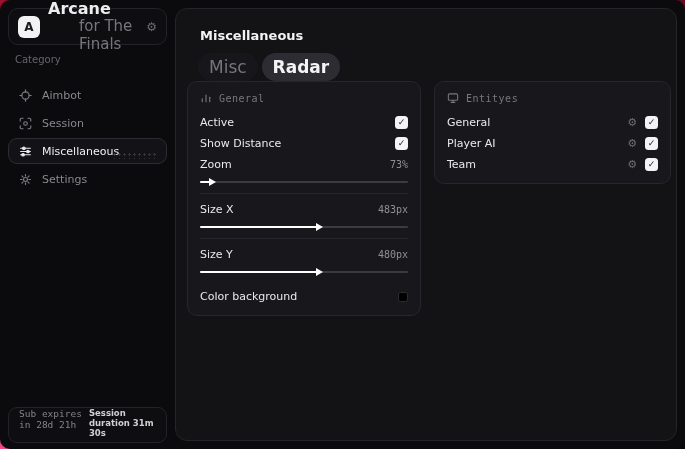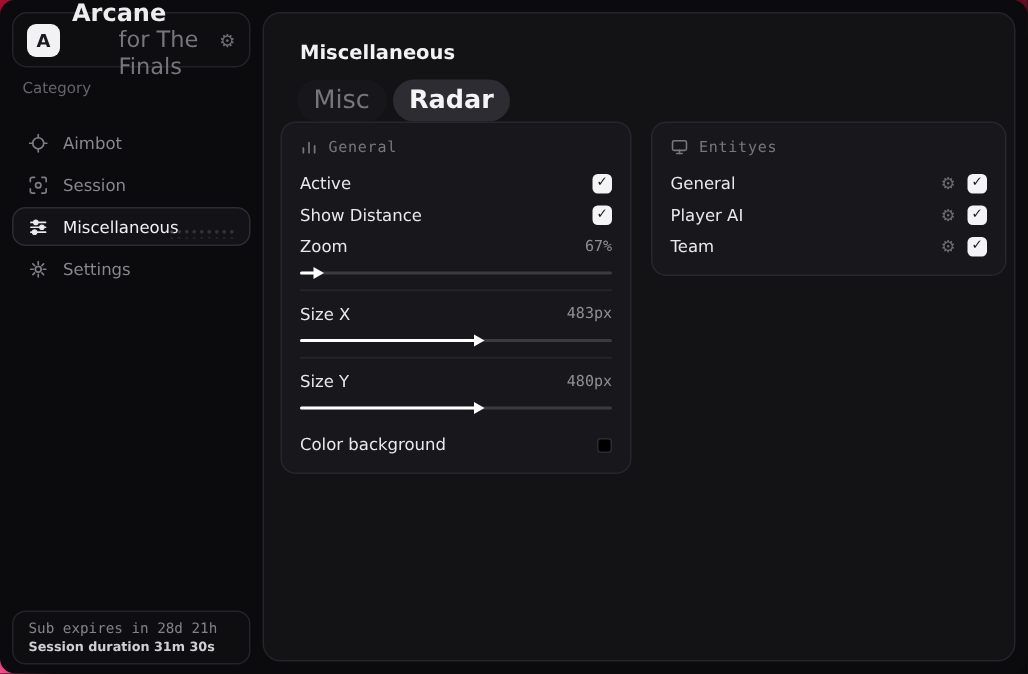--- a/index.html
+++ b/index.html
@@ -44,21 +44,21 @@
   .nav-item.selected { background:#121217; border-color:#2c2c33; color:#f0f0f2; }
   .nav-item.selected svg { stroke:#e8e8ea; }
   .nav-item.selected::after {
     content:""; position:absolute; right:10px; bottom:4px; width:44px; height:7px;
     background-image:radial-gradient(circle, #3a3a42 1px, transparent 1.2px);
     background-size:5px 5px; opacity:.8;
   }
   .footer-card {
     position:absolute; left:8px; top:407px; width:159px; height:36px;
     border:1px solid #232329; border-radius:9px; background:#0e0e11;
-    display:flex; flex-direction:column; justify-content:center; padding:0 10px; gap:2px;
+    display:flex; justify-content:center; padding:0 10px; gap:2px;
   }
   .footer-line1 { font-family:"DejaVu Sans Mono", monospace; font-size:9.5px; color:#82828a; }
   .footer-line2 { font-size:8.5px; color:#cfcfd4; font-weight:bold; }
   
   .main {
     position:absolute; left:175px; top:8px; width:502px; height:433px;
     background:#131316; border:1px solid #242429; border-radius:12px;
   }
   .page-title { position:absolute; left:24px; top:19px; font-size:13px; font-weight:bold; color:#f2f2f4; }
   .tabs { position:absolute; left:22px; top:44px; display:flex; gap:4px; align-items:center; }
@@ -210,21 +210,21 @@
         <span class="checkbox">✓</span>
       </div>
 
       <div class="row">
         <span class="row-label">Show Distance</span>
         <span class="checkbox">✓</span>
       </div>
 
       <div class="row">
         <span class="row-label">Zoom</span>
-        <span class="row-value">67%</span>
+        <span class="row-value">73%</span>
       </div>
       <div class="slider">
         <div class="track"></div>
           <div class="fill" style="width: 6%;"></div>
           <div class="thumb" style="left: 6%;"></div>
       </div>
 
       <div class="divider"></div>
 
       <div class="row">

